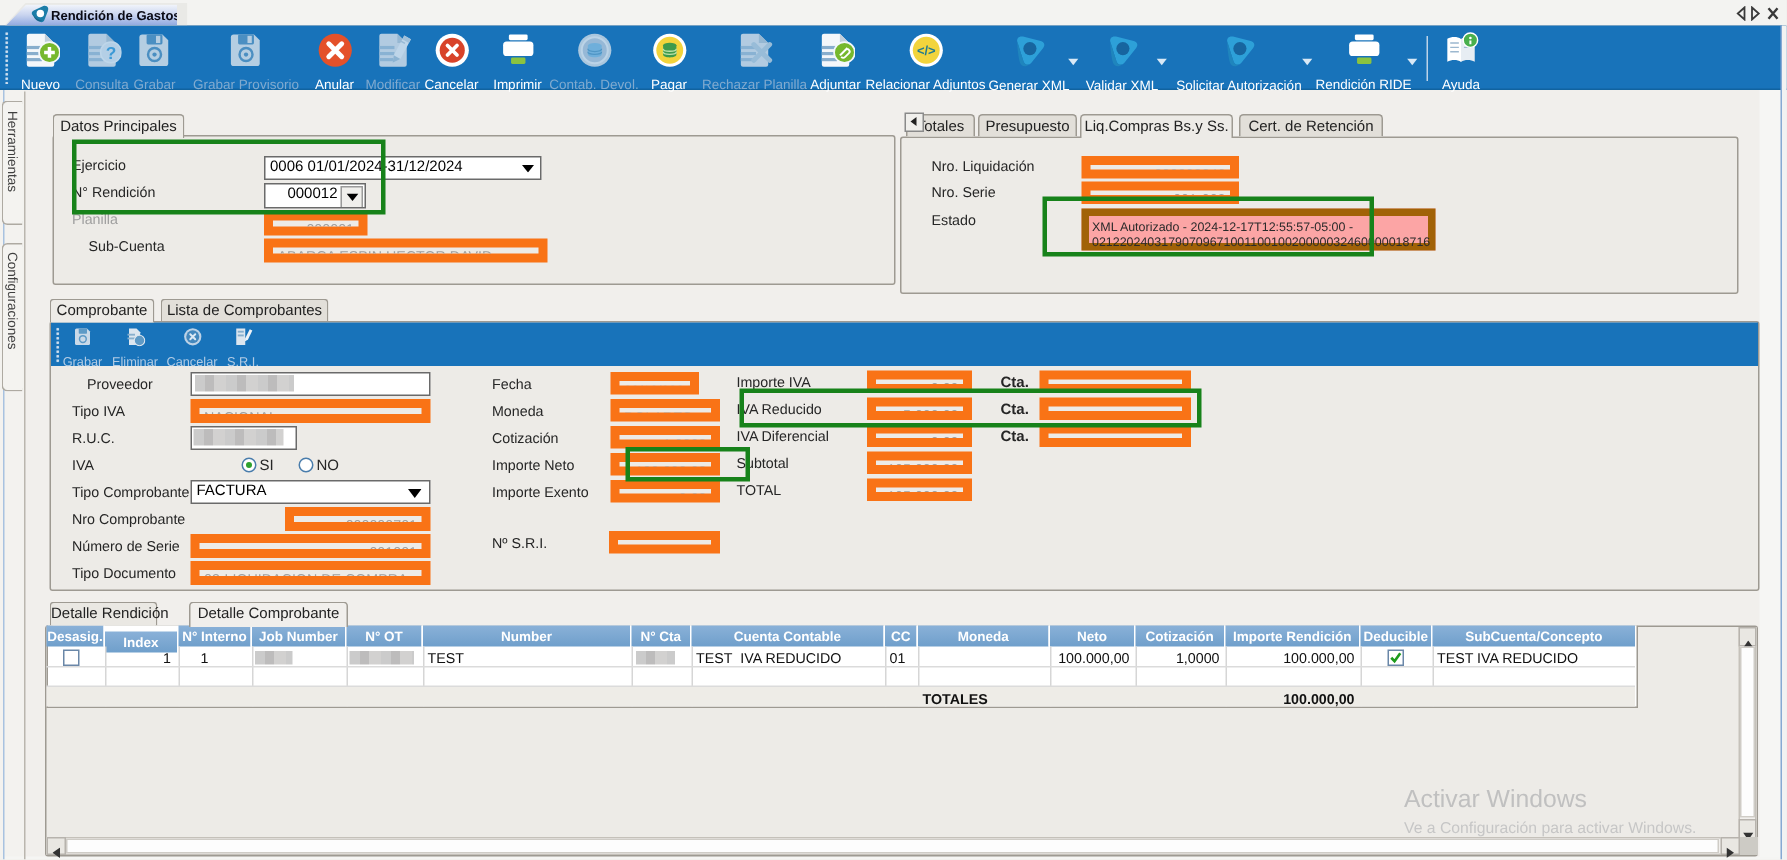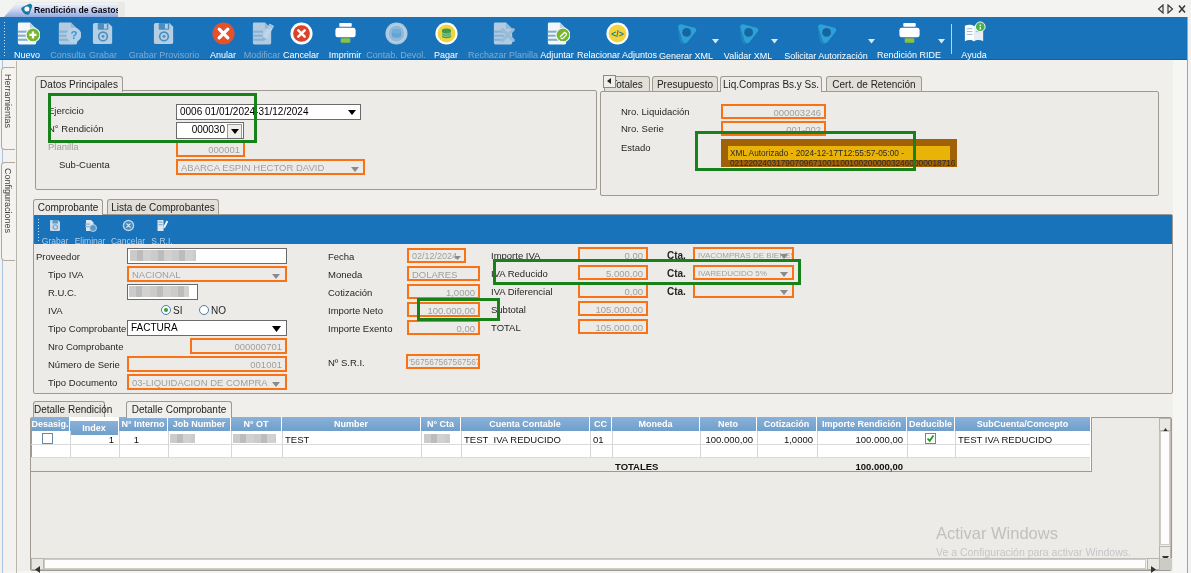--- a/index.html
+++ b/index.html
@@ -1,19 +1,19 @@
 <!DOCTYPE html>
 <html><head><meta charset="utf-8">
 <style>
 html,body{margin:0;padding:0;}
 body{width:1191px;height:573px;position:relative;overflow:hidden;background:#f1efec;font-family:"Liberation Sans",sans-serif;}
 .ab{position:absolute;}
 .lbl{position:absolute;font-size:9.5px;color:#262626;white-space:nowrap;}
 .lbl.dis{color:#9f9f9f;}
-.tb{position:absolute;background:#edebe7;border:2px solid #f97316;font-size:9.5px;color:#9f9f9f;box-sizing:border-box;line-height:13px;padding:0 3px;white-space:nowrap;overflow:hidden;}
+.tb{position:absolute;background:#edebe7;border:6px solid #f97316;font-size:9.5px;color:#9f9f9f;box-sizing:border-box;line-height:13px;padding:0 3px;white-space:nowrap;overflow:hidden;}
 .tb.num{text-align:right;}
 .wb{position:absolute;background:#fff;border:1px solid #6a6a6a;font-size:10px;color:#000;box-sizing:border-box;line-height:14px;padding:0 3px;white-space:nowrap;overflow:hidden;}
 .grn{position:absolute;border:3px solid #17821a;z-index:60;}
 .tab{position:absolute;background:#edebe7;border:1px solid #9e9a92;border-bottom:none;border-radius:3px 3px 0 0;font-size:10px;color:#222;text-align:center;box-sizing:border-box;white-space:nowrap;z-index:5;}
 .tab.uns{background:#e2dfd9;}
 .panel{position:absolute;background:#edebe7;border:1px solid #9e9a92;border-radius:2px;box-sizing:border-box;}
 .ti{position:absolute;top:21px;width:120px;text-align:center;}
 .ti .tl{display:block;font-size:9px;margin-top:0px;color:#fff;white-space:nowrap;}
 .ti.dis .tl{color:#80aacf;}
 .ti.dis svg{opacity:.8;}
@@ -195,21 +195,21 @@
 <div class="panel" style="left:35px;top:90px;width:562px;height:100px;"></div>
 <div class="lbl" style="left:48px;top:105px;">Ejercicio</div>
 <div class="lbl" style="left:48px;top:123px;">N° Rendición</div>
 <div class="lbl dis" style="left:48px;top:141px;">Planilla</div>
 <div class="lbl" style="left:59px;top:159px;">Sub-Cuenta</div>
 <div class="wb" style="left:176px;top:104px;width:185px;height:16px;">0006 01/01/2024-31/12/2024
  <svg style="position:absolute;right:4px;top:5px" width="8" height="5" viewBox="0 0 8 5">
       <path d="M0 0 h8 l-4 5 z" fill="#000"></path>
     </svg></div>
 <div class="wb" style="left:176px;top:122px;width:68px;height:17px;">
-    <span style="position:absolute;right:18px;">000030</span>
+    <span style="position:absolute;right:18px;">000012</span>
  <span style="position:absolute;right:1px;top:1px;width:13px;height:13px;background:#f0efec;border:1px solid #9a9a9a;">
       <svg style="position:absolute;left:3px;top:4px" width="8" height="5" viewBox="0 0 8 5">
         <path d="M0 0 h8 l-4 5 z" fill="#000"></path>
       </svg>
     </span>
   </div>
 <div class="tb num" style="left:176px;top:141px;width:69px;height:16px;">000001</div>
 <div class="tb" style="left:176px;top:159px;width:189px;height:16px;">ABARCA ESPIN HECTOR DAVID
  <svg style="position:absolute;right:4px;top:6px" width="8" height="5" viewBox="0 0 8 5">
       <path d="M0 0 h8 l-4 5 z" fill="#8a8a8a"></path>
@@ -224,21 +224,21 @@
 <div class="ab" style="left:603px;top:75px;width:11px;height:11px;background:#f0efec;border:1px solid #8a8a8a;z-index:6;">
     <svg style="position:absolute;left:2px;top:2px" width="6" height="6" viewBox="0 0 6 6">
       <path d="M5 0 L1 3 L5 6 Z" fill="#222"></path>
     </svg>
   </div>
 <div class="lbl" style="left:621px;top:106px;">Nro. Liquidación</div>
 <div class="lbl" style="left:621px;top:123px;">Nro. Serie</div>
 <div class="lbl" style="left:621px;top:142px;">Estado</div>
 <div class="tb num" style="left:721px;top:104px;width:105px;height:15px;">000003246</div>
 <div class="tb num" style="left:721px;top:121px;width:105px;height:15px;">001-002</div>
-<div class="ab" style="left:721px;top:139px;width:236px;height:28px;background:#eab308;border:7px solid #a16207;box-sizing:border-box;font-size:8.3px;color:#2a2a2a;line-height:10px;padding:2px 0 0 2px;">XML Autorizado - 2024-12-17T12:55:57-05:00 -<br>0212202403179070967100110010020000032460000018716</div>
+<div class="ab" style="left:721px;top:139px;width:236px;height:28px;background:#fca5a5;border:5px solid #a16207;box-sizing:border-box;font-size:8.3px;color:#2a2a2a;line-height:10px;padding:2px 0 0 2px;">XML Autorizado - 2024-12-17T12:55:57-05:00 -<br>0212202403179070967100110010020000032460000018716</div>
 <div class="grn" style="left:695px;top:131px;width:215px;height:34px;"></div>
 
 <div class="tab" style="left:33px;top:199px;width:70px;height:16px;line-height:15px;">Comprobante</div>
 <div class="tab uns" style="left:107px;top:199px;width:112px;height:15px;line-height:15px;">Lista de Comprobantes</div>
 <div class="panel" style="left:33px;top:214px;width:1140px;height:180px;"></div>
 <div class="ab" style="left:34px;top:215px;width:1138px;height:29px;background:#1873ba;"></div>
 <div class="ab" style="left:37px;top:218px;width:3px;height:24px;background-image:radial-gradient(circle,#cfe0f0 0.8px,transparent 1px);background-size:3px 3px;"></div>
 <div class="ab" style="left:-5px;top:218px;width:120px;text-align:center;"><svg width="13" height="13" viewBox="0 0 26 26">
       <path d="M4 2 h14 l4 4 v16 a2 2 0 0 1 -2 2 h-16 a2 2 0 0 1 -2 -2 v-18 a2 2 0 0 1 2 -2 z" fill="#c9d9e8"></path>
       <rect x="7" y="2" width="11" height="7" rx="1" fill="#5e9ac6"></rect>
@@ -255,21 +255,21 @@
       <circle cx="13" cy="13" r="8.7" fill="#4488bd"></circle>
       <path d="M9.7 9.7 L16.3 16.3 M16.3 9.7 L9.7 16.3" stroke="#dce9f4" stroke-width="2.6" stroke-linecap="round"></path>
     </svg><span style="display:block;font-size:8.5px;color:#b3cce5;">Cancelar</span></div>
 <div class="ab" style="left:102px;top:218px;width:120px;text-align:center;"><svg width="13" height="13" viewBox="0 0 26 26">
       <path d="M3 2 h12 v22 h-12 z" fill="#dce6ef"></path>
       <rect x="5" y="5" width="8" height="2.5" fill="#88afcd"></rect>
       <rect x="5" y="10" width="8" height="2.5" fill="#88afcd"></rect>
       <path d="M15 15 L21 3 l3.5 1.8 L18.5 17 l-4 2 z" fill="#eef3f8"></path>
     </svg><span style="display:block;font-size:8.5px;color:#b3cce5;">S.R.I.</span></div>
 
-<div class="lbl" style="left:36px;top:251px;">Proveedor</div>
+<div class="lbl" style="left:58px;top:251px;">Proveedor</div>
 <div class="lbl" style="left:48px;top:269px;">Tipo IVA</div>
 <div class="lbl" style="left:48px;top:287px;">R.U.C.</div>
 <div class="lbl" style="left:48px;top:305px;">IVA</div>
 <div class="lbl" style="left:48px;top:323px;">Tipo Comprobante</div>
 <div class="lbl" style="left:48px;top:341px;">Nro Comprobante</div>
 <div class="lbl" style="left:48px;top:359px;">Número de Serie</div>
 <div class="lbl" style="left:48px;top:377px;">Tipo Documento</div>
 <div class="wb" style="left:127px;top:248px;width:160px;height:16px;"></div>
 <div class="blur" style="left:130px;top:250px;width:66px;height:11px;"></div>
 <div class="tb" style="left:127px;top:266px;width:160px;height:16px;">NACIONAL

